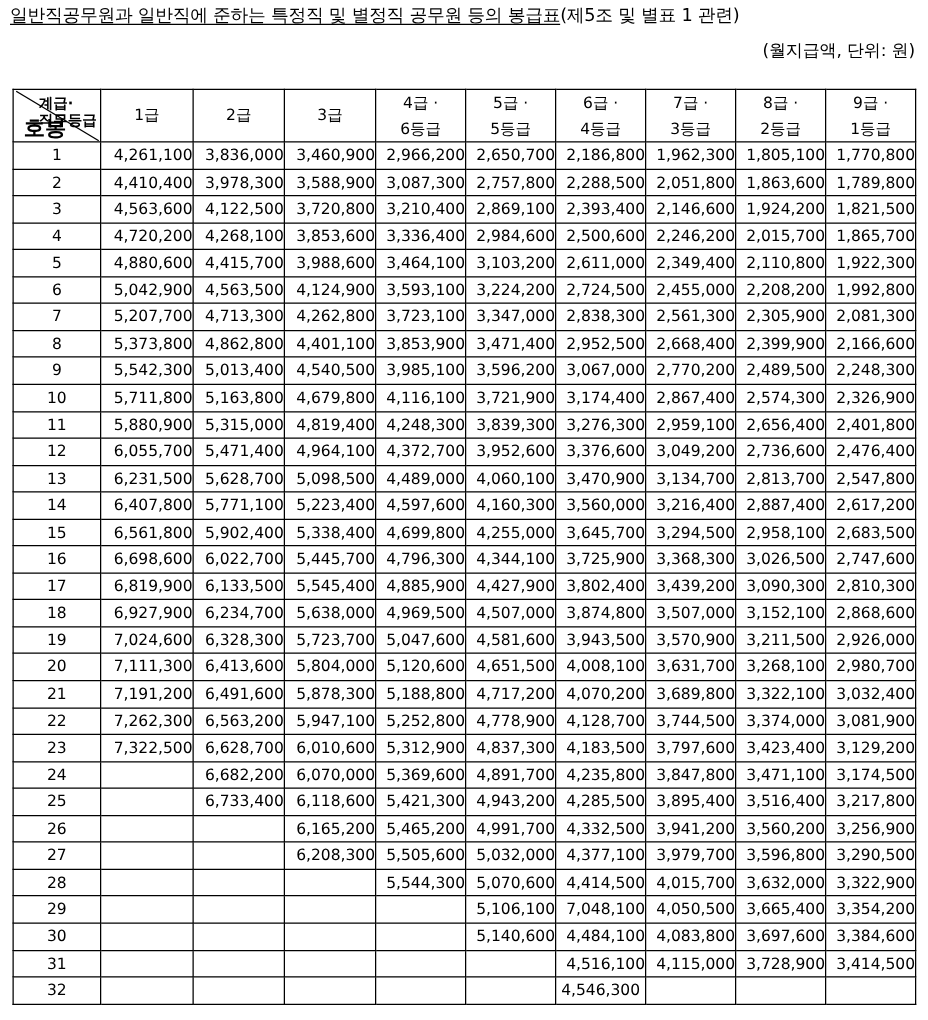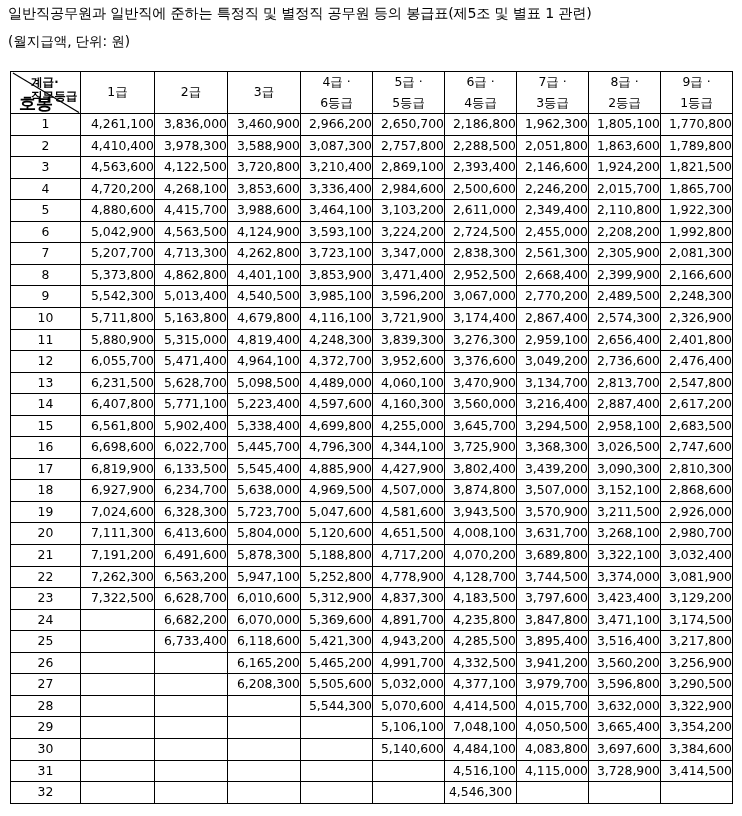--- a/index.html
+++ b/index.html
@@ -28,31 +28,32 @@
     position: absolute;
     top: 4px;
     left: 8px;
     width: 726px;
     font-size: 14.2px;
     line-height: 18px;
     white-space: nowrap;
     letter-spacing: -0.2px;
   }
   .title-main {
+    text-decoration: underline;
     text-underline-offset: 2px;
   }
   .title-ref {
     text-decoration: none;
   }
   .subtitle-row {
     position: absolute;
     top: 32px;
     left: 8px;
     width: 724px;
-    text-align: left;
+    text-align: right;
     font-size: 13.6px;
     line-height: 18px;
     white-space: nowrap;
     letter-spacing: -0.1px;
   }
 
   
   .table-wrap {
     position: absolute;
     top: 71px;

